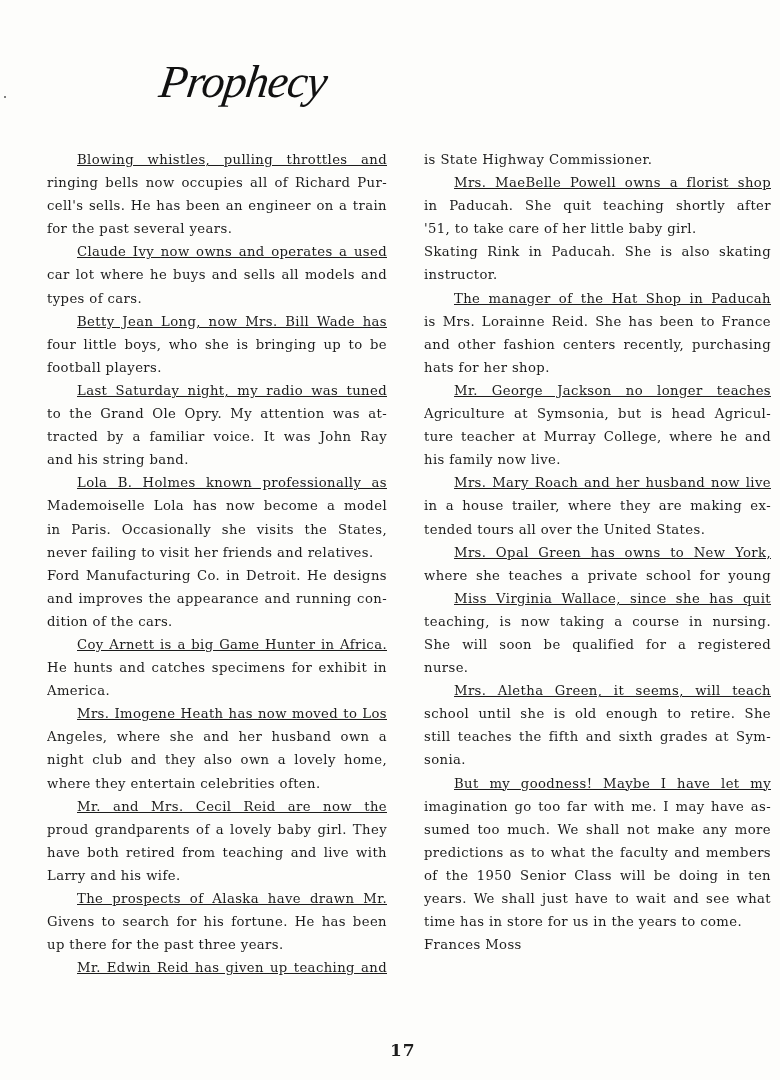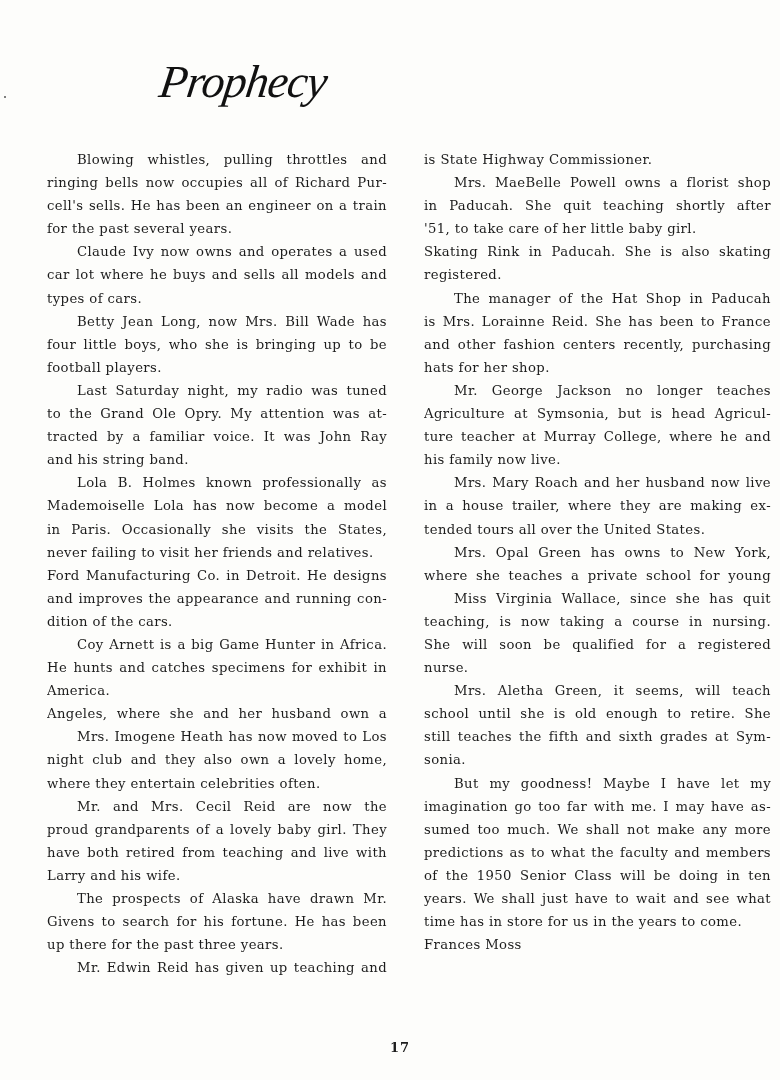--- a/index.html
+++ b/index.html
@@ -32,29 +32,29 @@
   .col.right { left: 424px; width: 347px; }
   .line {
     height: 23.1px;
     line-height: 23.1px;
     white-space: nowrap;
     text-align: justify;
     text-align-last: justify;
     overflow: hidden;
   }
   .line.last { text-align-last: left; }
-  .line.indent { padding-left: 30px; }
+  .line.indent { padding-left: 30px; text-decoration: underline; }
   .signature {
     height: 23.1px; line-height: 23.1px;
     padding-right: 20px;
   }
   .page-number {
     position: absolute;
     left: 390px; top: 1040px;
-    font-size: 13px;
+    font-size: 17px;
     font-weight: bold;
     letter-spacing: 1px;
   }
   .dot { position:absolute; width:2px; height:2px; background:#555; border-radius:50%; }
 </style>
 </head>
 <body>
 
 <div class="page">
   <div class="dot" style="left:4px;top:96px;"></div>
@@ -94,22 +94,22 @@
         <div class="line">Ford Manufacturing Co. in Detroit. He designs</div>
         <div class="line">and improves the appearance and running con-</div>
         <div class="line last">dition of the cars.</div>
       </div>
       <div>
         <div class="line indent">Coy Arnett is a big Game Hunter in Africa.</div>
         <div class="line">He hunts and catches specimens for exhibit in</div>
         <div class="line last">America.</div>
       </div>
       <div>
+        <div class="line indent">Mrs. Imogene Heath has now moved to Los</div>
         <div class="line">Angeles, where she and her husband own a</div>
-        <div class="line indent">Mrs. Imogene Heath has now moved to Los</div>
         <div class="line">night club and they also own a lovely home,</div>
         <div class="line last">where they entertain celebrities often.</div>
       </div>
       <div>
         <div class="line indent">Mr. and Mrs. Cecil Reid are now the</div>
         <div class="line">proud grandparents of a lovely baby girl. They</div>
         <div class="line">have both retired from teaching and live with</div>
         <div class="line last">Larry and his wife.</div>
       </div>
       <div>
@@ -125,21 +125,21 @@
       <div>
         <div class="line last">is State Highway Commissioner.</div>
       </div>
       <div>
         <div class="line indent">Mrs. MaeBelle Powell owns a florist shop</div>
         <div class="line">in Paducah. She quit teaching shortly after</div>
         <div class="line last">'51, to take care of her little baby girl.</div>
       </div>
       <div>
         <div class="line">Skating Rink in Paducah. She is also skating</div>
-        <div class="line last">registered.</div>
+        <div class="line last">instructor.</div>
       </div>
       <div>
         <div class="line indent">The manager of the Hat Shop in Paducah</div>
         <div class="line">is Mrs. Lorainne Reid. She has been to France</div>
         <div class="line">and other fashion centers recently, purchasing</div>
         <div class="line last">hats for her shop.</div>
       </div>
       <div>
         <div class="line indent">Mr. George Jackson no longer teaches</div>
         <div class="line">Agriculture at Symsonia, but is head Agricul-</div>

